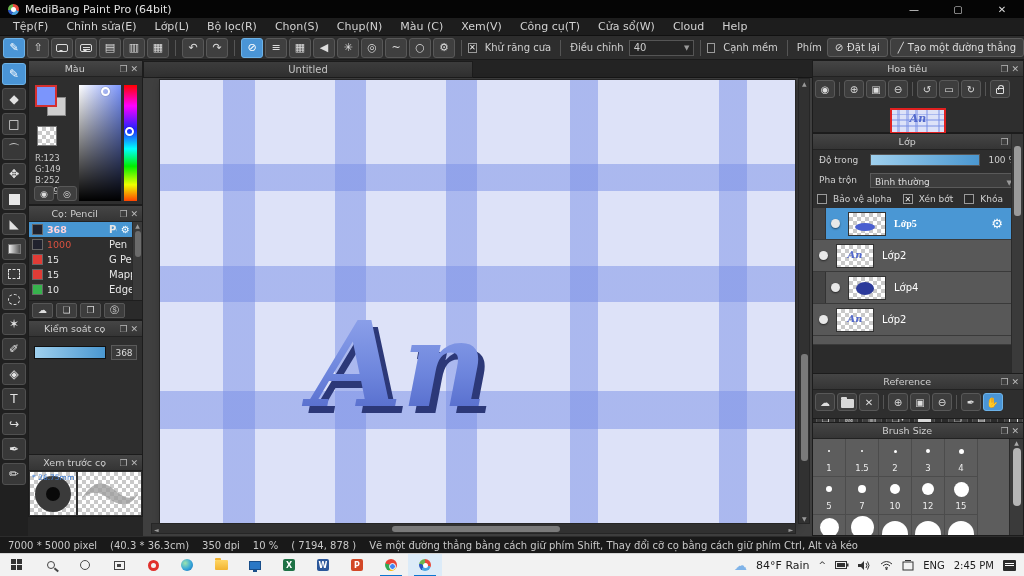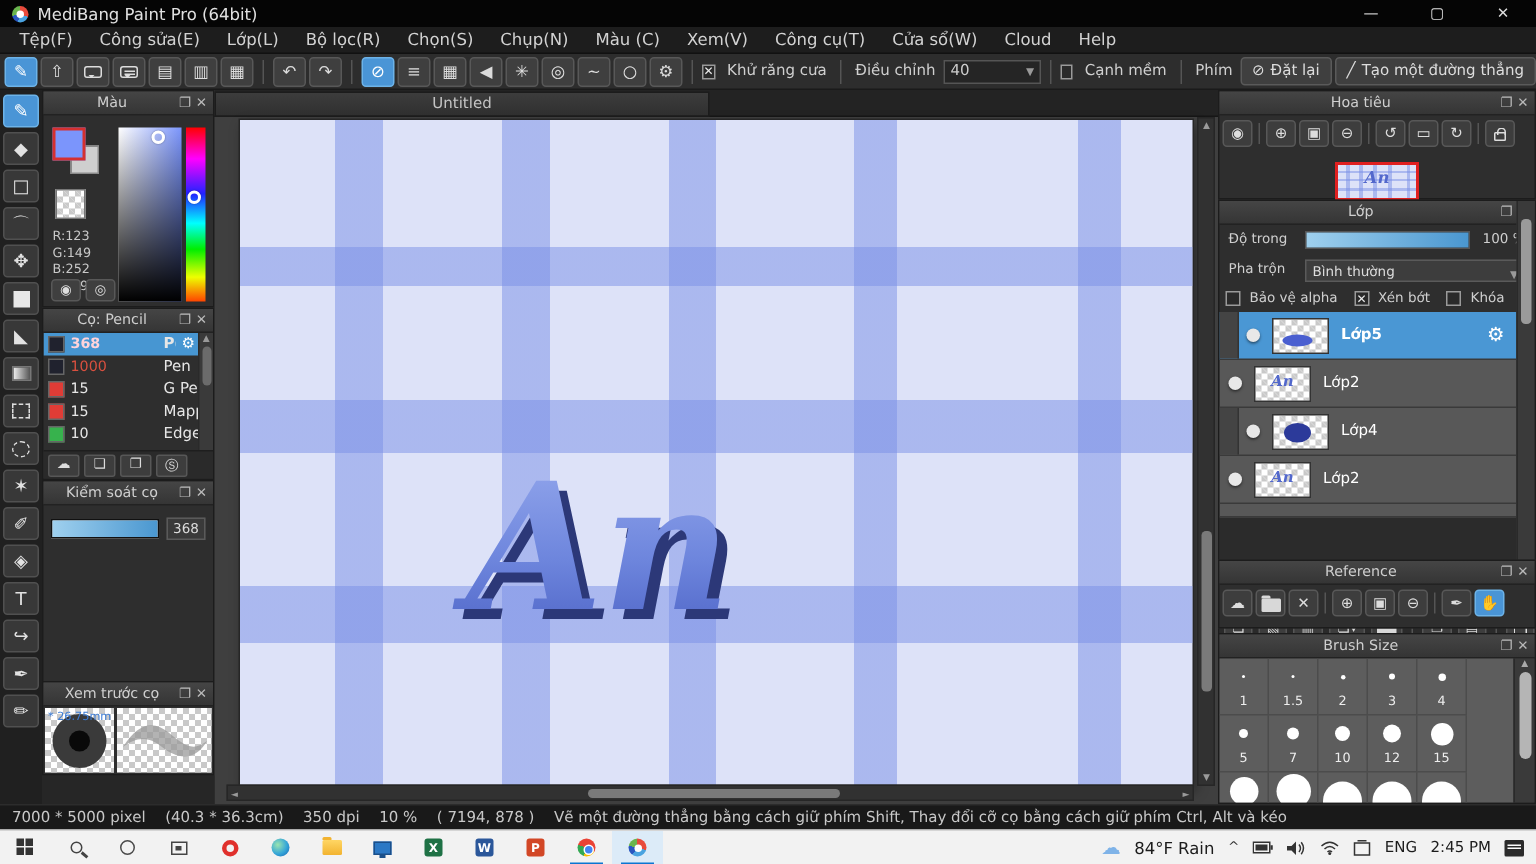--- a/index.html
+++ b/index.html
@@ -190,21 +190,21 @@
     <div class="t">MediBang Paint Pro (64bit)</div>
     <div class="wincaps">
       <div class="wincap">—</div>
       <div class="wincap">▢</div>
       <div class="wincap">✕</div>
     </div>
   </div>
 
   <div class="menubar">
     <div class="menu-item">Tệp(F)</div>
-    <div class="menu-item">Công sửa(E)</div>
+    <div class="menu-item">Chỉnh sửa(E)</div>
     <div class="menu-item">Lớp(L)</div>
     <div class="menu-item">Bộ lọc(R)</div>
     <div class="menu-item">Chọn(S)</div>
     <div class="menu-item">Chụp(N)</div>
     <div class="menu-item">Màu (C)</div>
     <div class="menu-item">Xem(V)</div>
     <div class="menu-item">Công cụ(T)</div>
     <div class="menu-item">Cửa sổ(W)</div>
     <div class="menu-item">Cloud</div>
     <div class="menu-item">Help</div>
@@ -564,21 +564,21 @@
         <span>Xén bớt</span>
         <span class="checkbox" style="margin-left:8px;"></span>
         <span>Khóa</span>
       </div>
       <div class="layerlist" style="right:12px;">
         <div class="lyr sel clip">
           <span class="eyedot"></span>
           <span class="lthumb checker">
               <span class="blob" style="left:6px;top:10px;width:20px;height:8px;"></span>
             </span>
-          <span class="lname" style="font-weight:bold;">Lớp5</span>
+          <span class="lname" style="font-weight:bold;font-family:Liberation Serif, serif;">Lớp5</span>
           <span class="lgear">⚙</span>
         </div>
         <div class="lyr">
           <span class="eyedot"></span>
           <span class="lthumb checker">
               <span class="mini-an2">An</span>
             </span>
           <span class="lname">Lớp2</span>
         </div>
         <div class="lyr clip">

